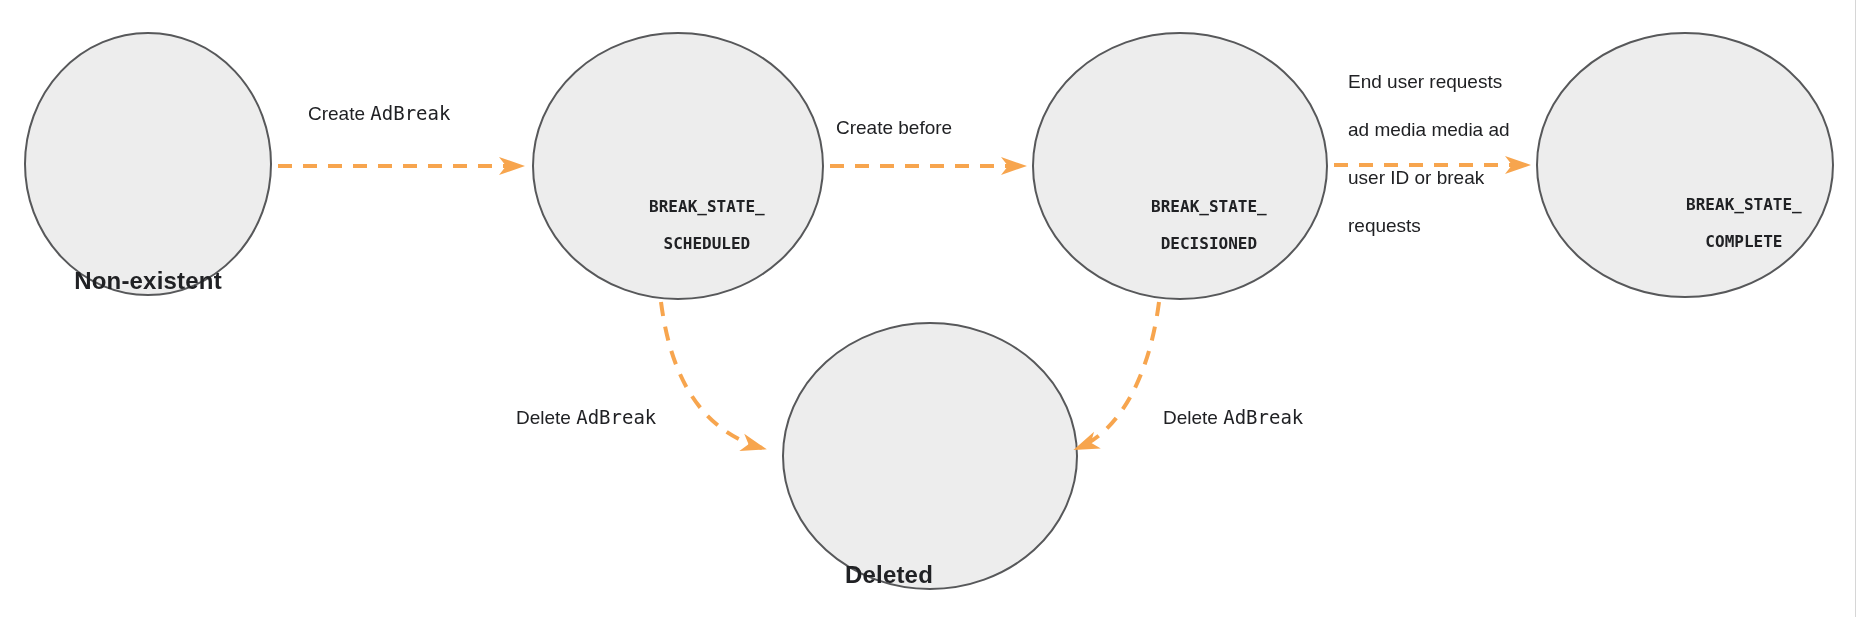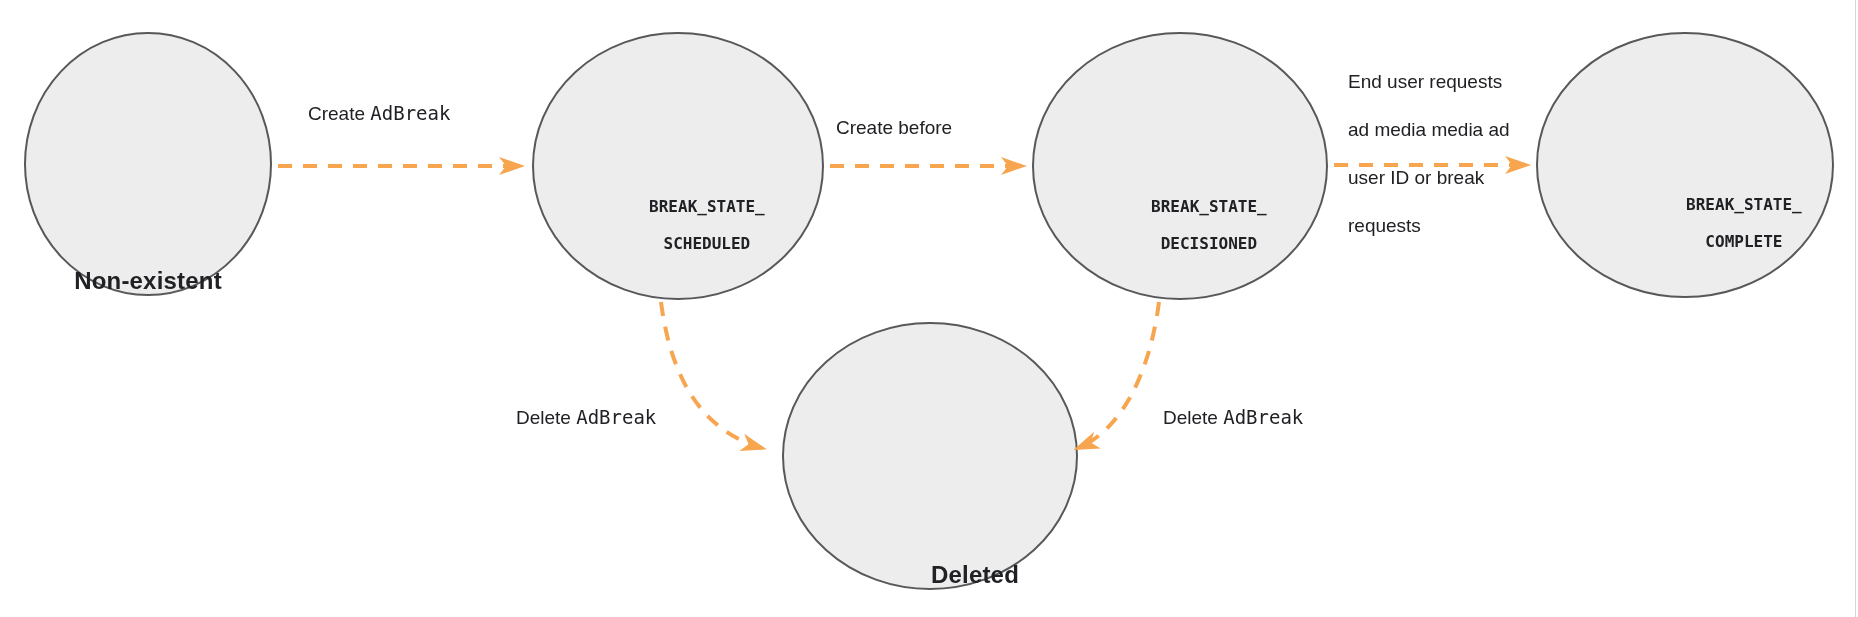--- a/index.html
+++ b/index.html
@@ -114,21 +114,21 @@
     </span>
   </div>
 
   <div class="node-label" style="left:1567px; top:33px; width:296px; height:264px;">
     <span class="mono-state">
       <span class="line">BREAK_STATE_</span>
       <span class="line">COMPLETE</span>
     </span>
   </div>
 
-  <div class="node-label" style="left:828px; top:323px; width:294px; height:266px;">
+  <div class="node-label" style="left:742px; top:323px; width:294px; height:266px;">
     <span class="sans-state">Deleted</span>
   </div>
 
   <div class="edge-label" style="left:308px; top:101px;">
     <span>Create </span><span class="mono">AdBreak</span>
   </div>
 
   <div class="edge-label" style="left:836px; top:92px;">
     <span class="line">Create before</span>
   </div>

